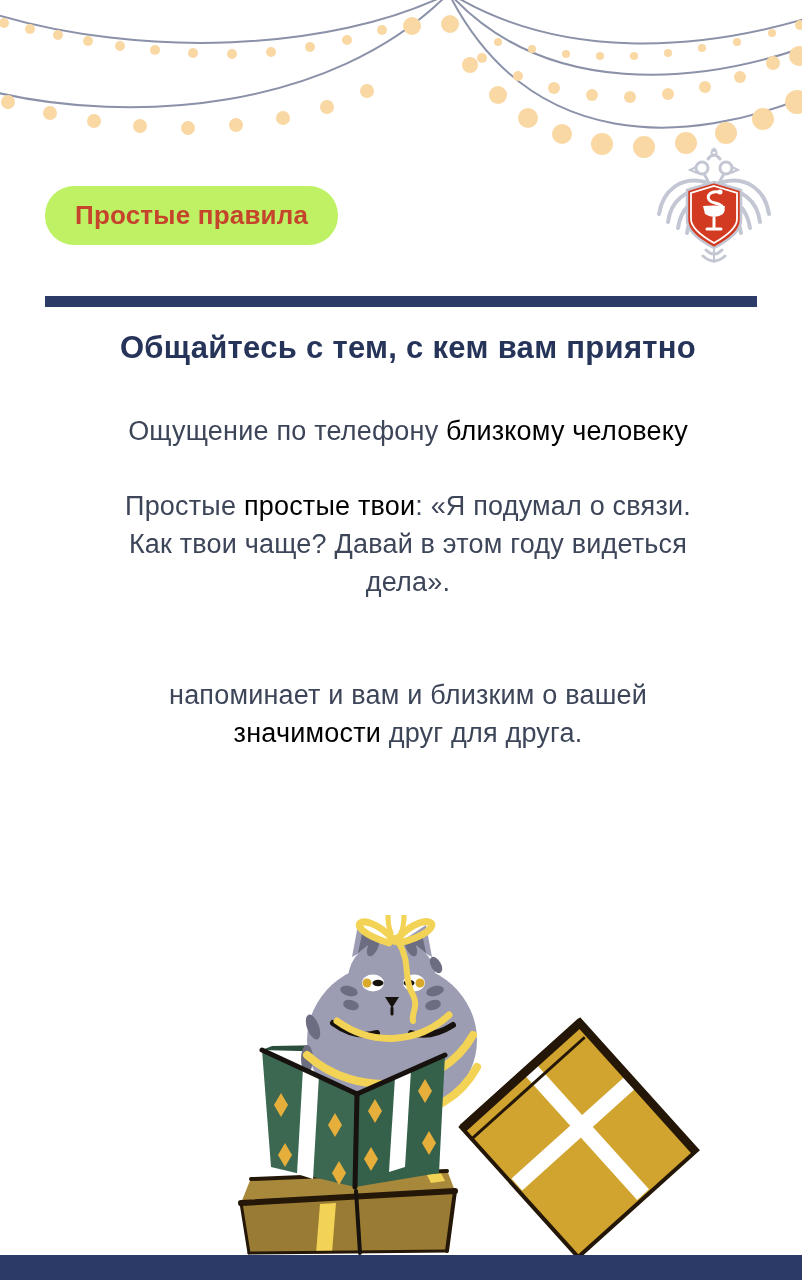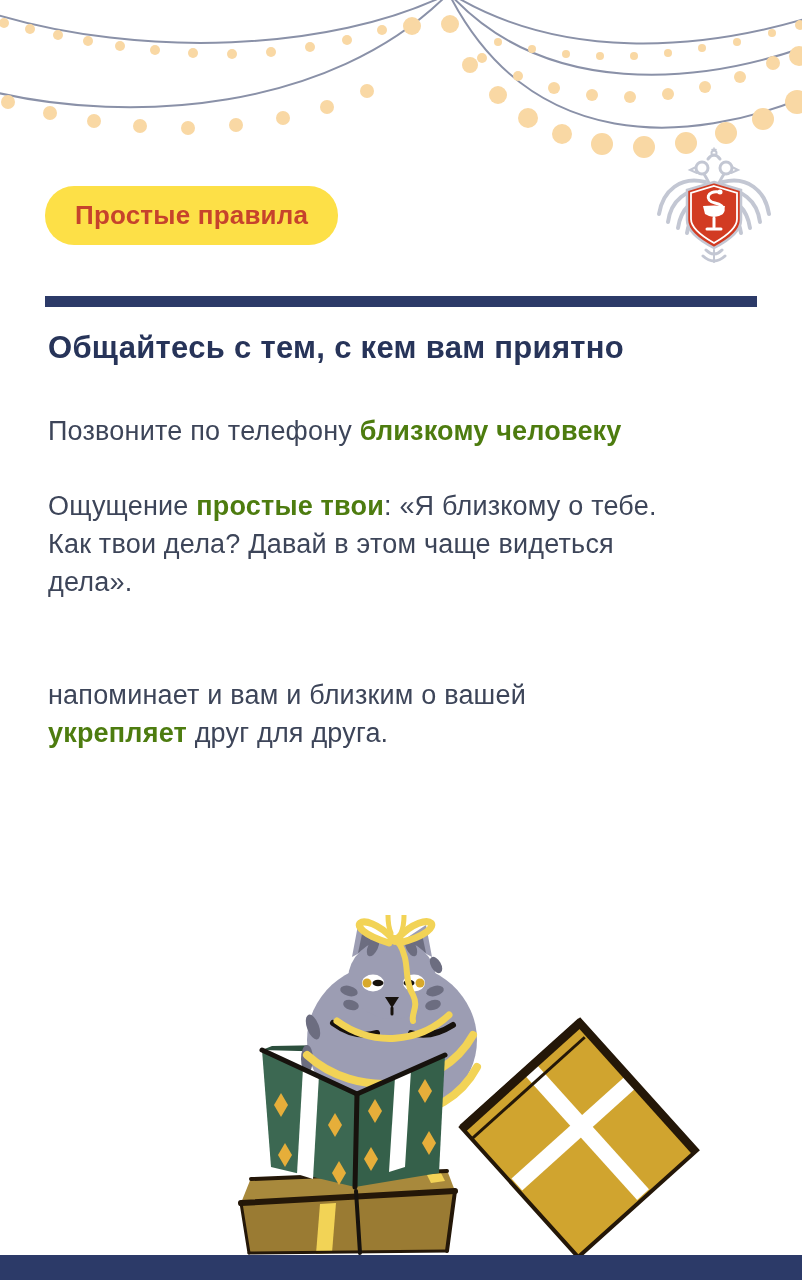--- a/index.html
+++ b/index.html
@@ -4,43 +4,43 @@
 <style>
   html,body{margin:0;padding:0;}
   body{
     width:802px;height:1280px;position:relative;overflow:hidden;
     background:#ffffff;
     font-family:"Liberation Sans","DejaVu Sans",sans-serif;
   }
   .garland{position:absolute;left:0;top:0;}
   .badge{
     position:absolute;left:45px;top:186px;
-    background:#fde047;border-radius:29px;
+    background:#bef264;border-radius:29px;
     padding:14px 30px;display:inline-block;
   }
   .badge span{
     color:#c6432c;font-weight:bold;font-size:26px;letter-spacing:.2px;
   }
   .emblem{position:absolute;left:653px;top:146px;}
   .divider{
     position:absolute;left:45px;top:296px;width:712px;height:11px;
     background:#2c3a68;
   }
-  .content{position:absolute;left:48px;top:330px;width:706px;}
+  .content{position:absolute;left:55px;top:330px;width:706px;text-align:center;}
   h1.heading{
     margin:0 0 46px 0;
     font-size:31px;line-height:36px;font-weight:bold;
     color:#273459;letter-spacing:.3px;
   }
   p.para{
     margin:0 0 37px 0;
     font-size:27px;line-height:38px;font-weight:normal;
     color:#3d4559;letter-spacing:.2px;
   }
-  p.para .accent{color:#4d7c0f;font-weight:bold;}
+  p.para .accent{color:#000000;font-weight:normal;}
   .illustration{position:absolute;left:215px;top:915px;}
   .footer-bar{
     position:absolute;left:0;bottom:0;width:802px;height:25px;
     background:#2c3a68;
   }
 </style>
 </head>
 <body>
 
 <svg class="garland" width="802" height="160" viewBox="0 0 802 160">
@@ -149,23 +149,23 @@
     <path d="M66,46 C54,44 51,55 62,57 C74,59 73,70 59,68" stroke="#ffffff" stroke-width="3" stroke-linecap="round" fill="none"></path>
     <circle cx="67" cy="46" r="2.5" fill="#ffffff"></circle>
   </g>
 </svg>
 
 <div class="divider"></div>
 
 <div class="content">
   <h1 class="heading">Общайтесь с тем, с кем вам приятно</h1>
   <div>
-      <p class="para"><span>Позвоните по телефону </span><span class="accent">близкому человеку</span><br></p>
-      <p class="para"><span>Ощущение </span><span class="accent">простые твои</span><span>: «Я близкому о тебе.</span><br><span>Как твои дела? Давай в этом чаще видеться</span><br><span>дела».</span></p>
-      <p class="para"><br><span>напоминает и вам и близким о вашей</span><br><span class="accent">укрепляет</span><span> друг для друга.</span></p>
+      <p class="para"><span>Ощущение по телефону </span><span class="accent">близкому человеку</span><br></p>
+      <p class="para"><span>Простые </span><span class="accent">простые твои</span><span>: «Я подумал о связи.</span><br><span>Как твои чаще? Давай в этом году видеться</span><br><span>дела».</span></p>
+      <p class="para"><br><span>напоминает и вам и близким о вашей</span><br><span class="accent">значимости</span><span> друг для друга.</span></p>
     </div>
 </div>
 
 <svg class="illustration" width="490" height="352" viewBox="0 0 490 352">
 
   <g>
     <polygon points="36,263 232,255 240,276 26,288" fill="#a8893c"></polygon>
     <polygon points="26,288 240,276 232,336 34,338" fill="#9a7b33"></polygon>
     <polygon points="105,289 121,288 117,338 101,339" fill="#f2d356"></polygon>
     <polygon points="208,252 222,250 230,266 216,268" fill="#f2d356"></polygon>

